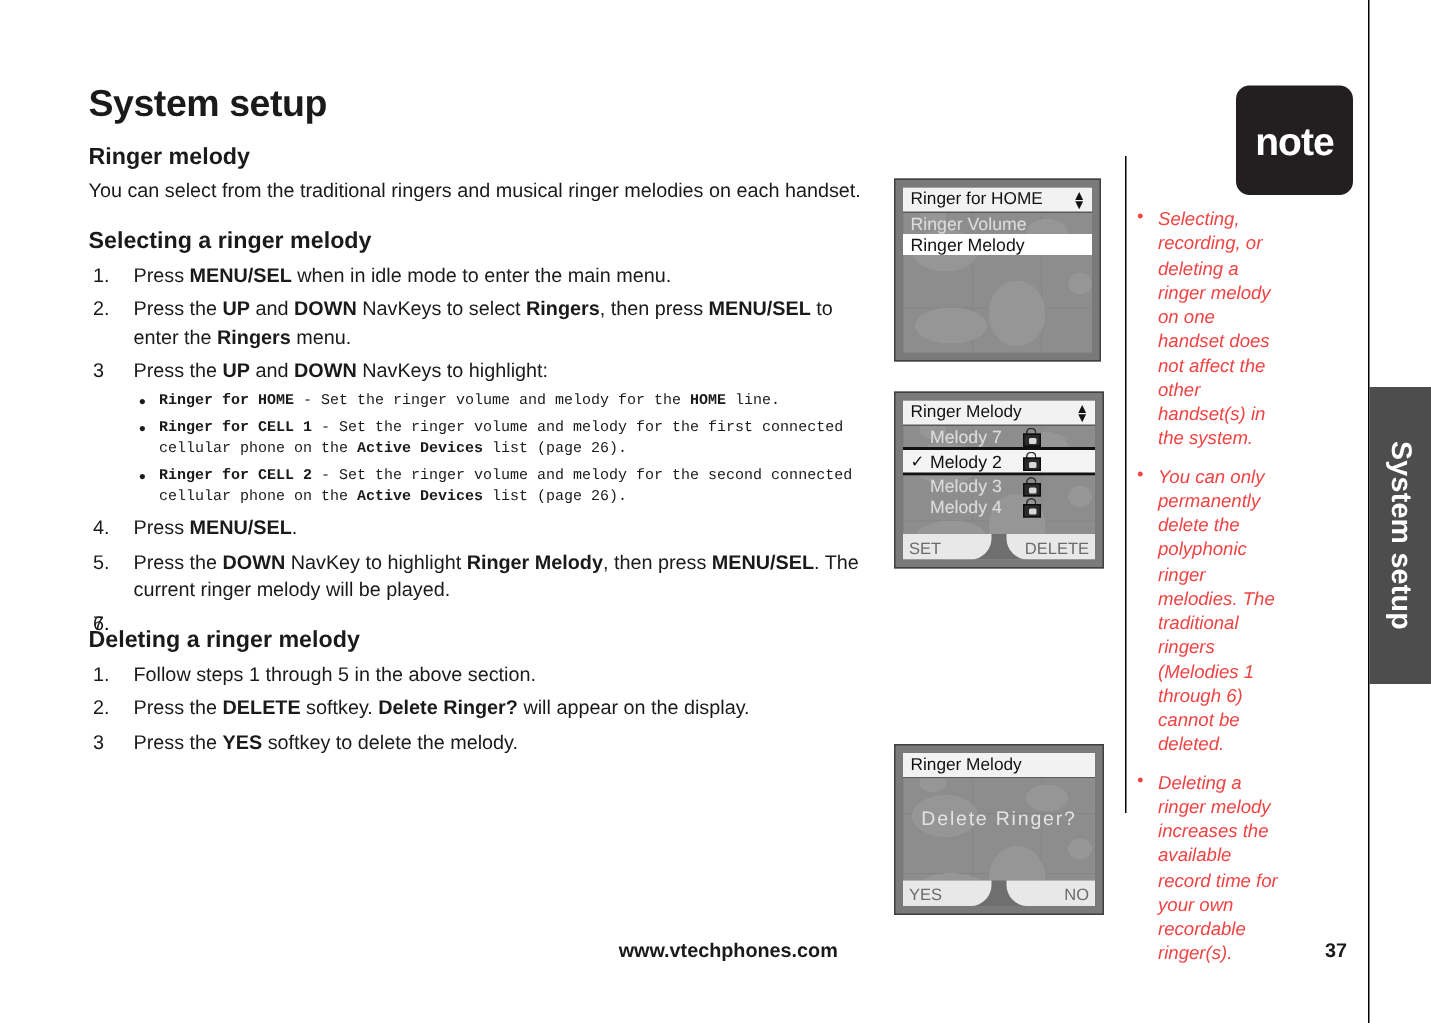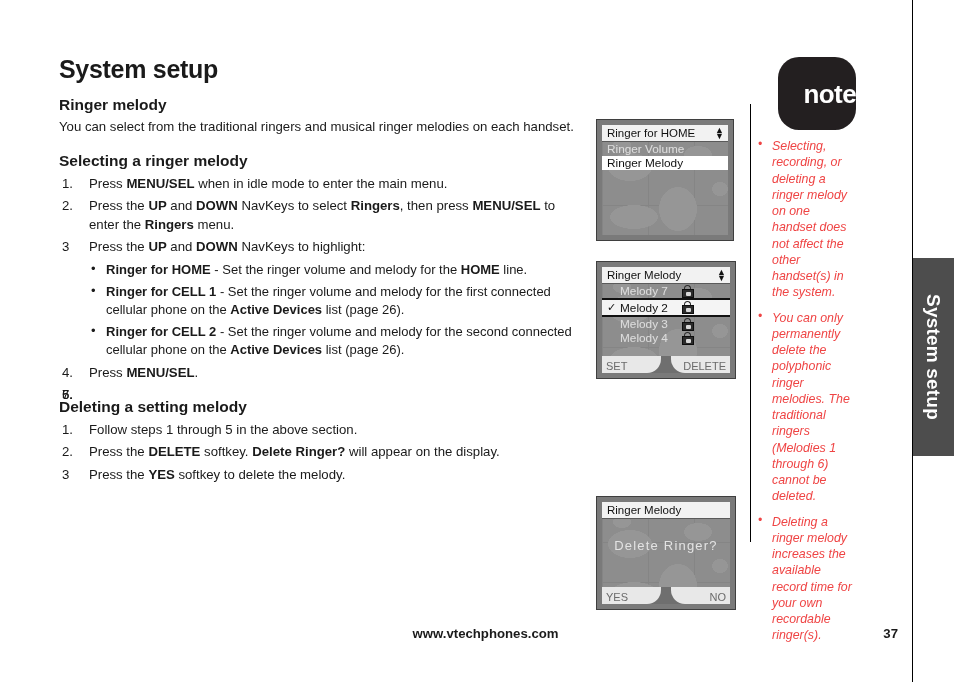--- a/index.html
+++ b/index.html
@@ -89,23 +89,24 @@
     font-size: 13.2px;
   }
   ul.bullets {
     margin: 4px 0 4px 0;
     padding: 0;
     list-style: none;
   }
   ul.bullets > li {
     position: relative;
     padding-left: 17px;
-    font-size: 13px;
+    font-size: 10px;
     line-height: 1.38;
     margin-bottom: 4.5px;
+    font-family: Liberation Mono, monospace;
   }
   ul.bullets > li::before {
     content: "\2022";
     position: absolute;
     left: 2px; top: -1px;
     font-size: 13px;
   }
   b, strong { font-weight: bold; }
 
   
@@ -132,27 +133,27 @@
 
   
   #note-divider {
     position: absolute;
     left: 750px; top: 104px;
     width: 1px; height: 438px;
     background: #000;
   }
   #note-badge {
     position: absolute;
-    left: 778px; top: 57px;
+    left: 824px; top: 57px;
     width: 78px; height: 73px;
     background: #231f20;
-    border-radius: 21px;
+    border-radius: 9px;
     display: flex;
     align-items: center;
-    justify-content: flex-end;
+    justify-content: center;
   }
   #note-badge-label {
     color: #fff;
     font-size: 26px;
     font-weight: bold;
     letter-spacing: -0.6px;
     line-height: 1;
   }
   #note-list {
     position: absolute;
@@ -368,30 +369,31 @@
         <li><b>Ringer for CELL 1</b> - Set the ringer volume and melody for the first connected cellular phone on the <b>Active Devices</b> list (page 26).</li>
         <li><b>Ringer for CELL 2</b> - Set the ringer volume and melody for the second connected cellular phone on the <b>Active Devices</b> list (page 26).</li>
       </ul>
     </li>
     <li>
       <span class="num">4.</span>
       <span>Press <b>MENU/SEL</b>.</span>
     </li>
     <li>
       <span class="num">5.</span>
+      <span>Press the <b>DOWN</b> NavKey to highlight <b>Ringer Melody</b>, then press <b>MENU/SEL</b>. The current ringer melody will be played.</span>
     </li>
     <li>
       <span class="num">6.</span>
     </li>
     <li>
       <span class="num">7.</span>
     </li>
   </ol>
 
-  <h2 class="h2 spaced">Deleting a setting melody</h2>
+  <h2 class="h2 spaced">Deleting a ringer melody</h2>
 
   <ol class="steps">
     <li>
       <span class="num">1.</span>
       <span>Follow steps 1 through 5 in the above section.</span>
     </li>
     <li>
       <span class="num">2.</span>
       <span>Press the <b>DELETE</b> softkey. <b>Delete Ringer?</b> will appear on the display.</span>
     </li>

